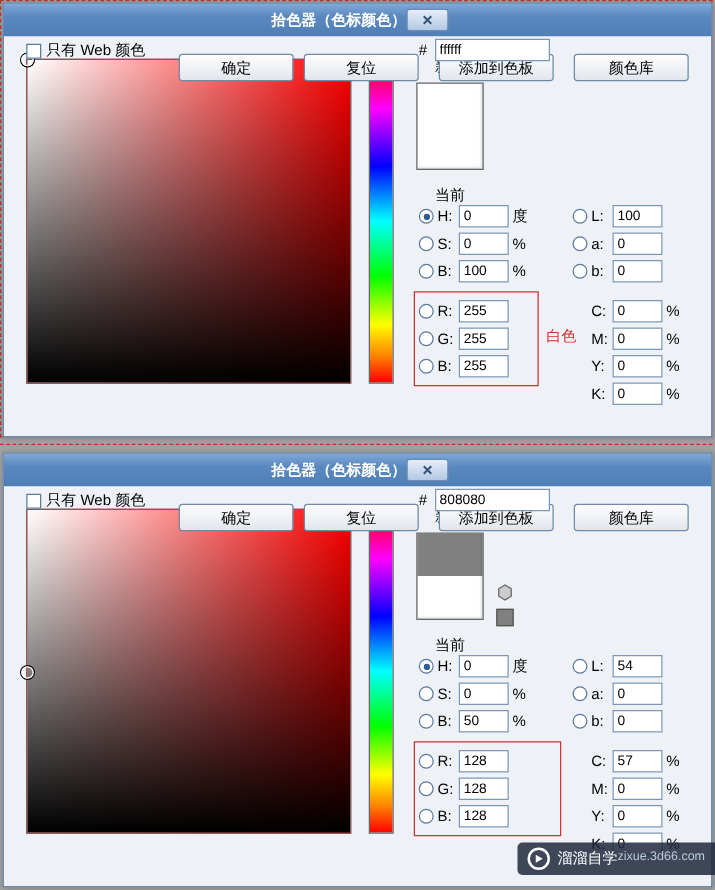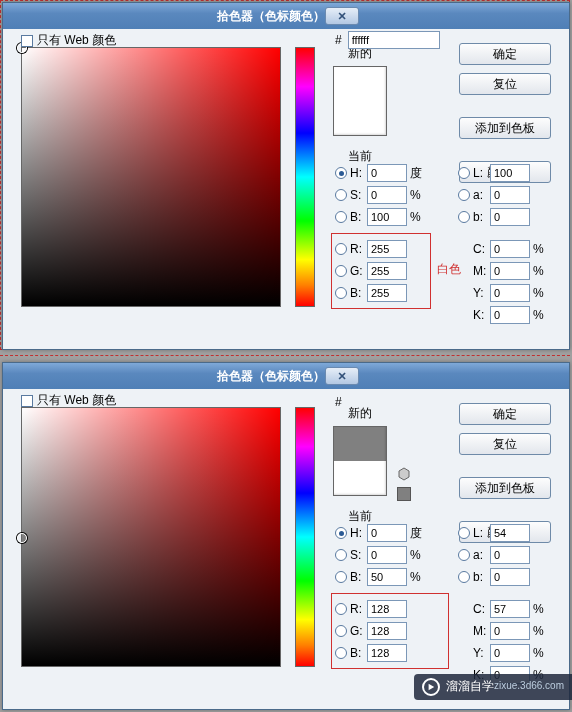--- a/index.html
+++ b/index.html
@@ -54,21 +54,21 @@
 .swatch-label { margin-bottom: 4px; }
 .swatch {
   width: 54px; height: 70px; border:1px solid #666; margin: 0 auto 4px;
   box-shadow: inset -1px -1px 2px rgba(0,0,0,.15);
 }
 .swatch-bottom-label { margin-top: 12px; }
 .cubes { position:absolute; left: 394px; top: 78px; display:flex; flex-direction:column; gap:6px; }
 .cube-icon, .sq-icon { width:14px; height:14px; }
 .cube-icon svg { width:14px; height:14px; }
 .sq-icon { background:#808080; border:1px solid #555; }
-.btn-col { position:absolute; right: 18px; top: 14px; display:flex; flex-direction:column; gap:8px; }
+.btn-col { position:absolute; right: 18px; top: 14px; display:flex; gap:8px; }
 .btn {
   width: 92px; height: 22px; font-size:12px;
   background: linear-gradient(#fdfdfd,#e2e6ec);
   border:1px solid #6e8aa8; border-radius:3px;
   display:flex; align-items:center; justify-content:center;
 }
 .inputs-area {
   position:absolute; left: 332px; top: 135px; font-size:12px;
   display:grid; grid-template-columns: auto auto; column-gap: 34px;
 }
@@ -361,20 +361,21 @@
             <input class="num-input" value="0" style="">
             <span class="unit">%</span>
           </div>
       </div>
     </div>
 
     <div class="rgb-box" style="left:328px; top:204px; width:118px; height:76px;"></div>
 
     <div class="hex-row">
       <span>#</span>
+      <input class="hex-input" value="808080" style="">
     </div>
     <div class="webonly">
       <span class="checkbox"></span>
       <span>只有 Web 颜色</span>
     </div>
   </div>
 </div>
 
 <div class="watermark">
   <span class="play">

